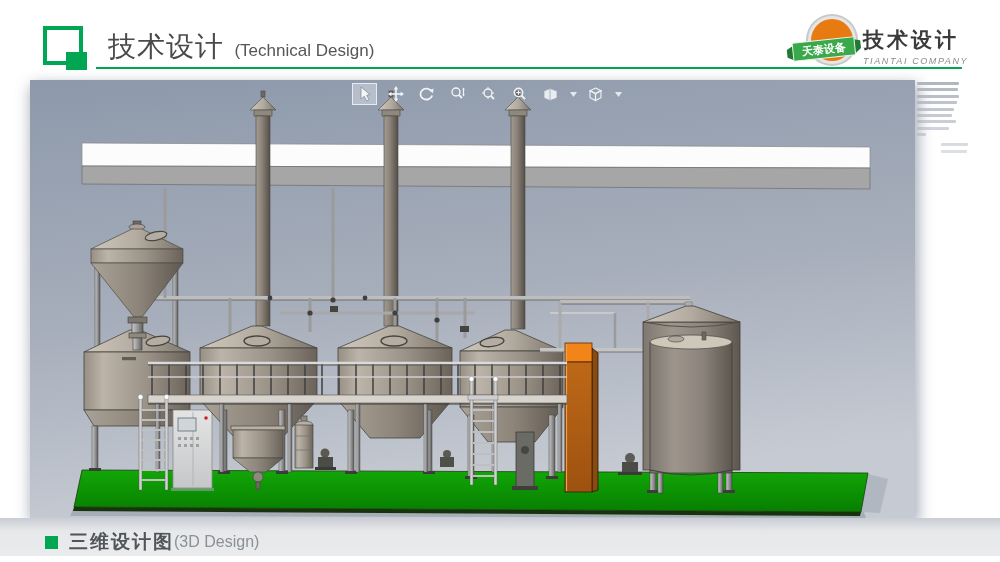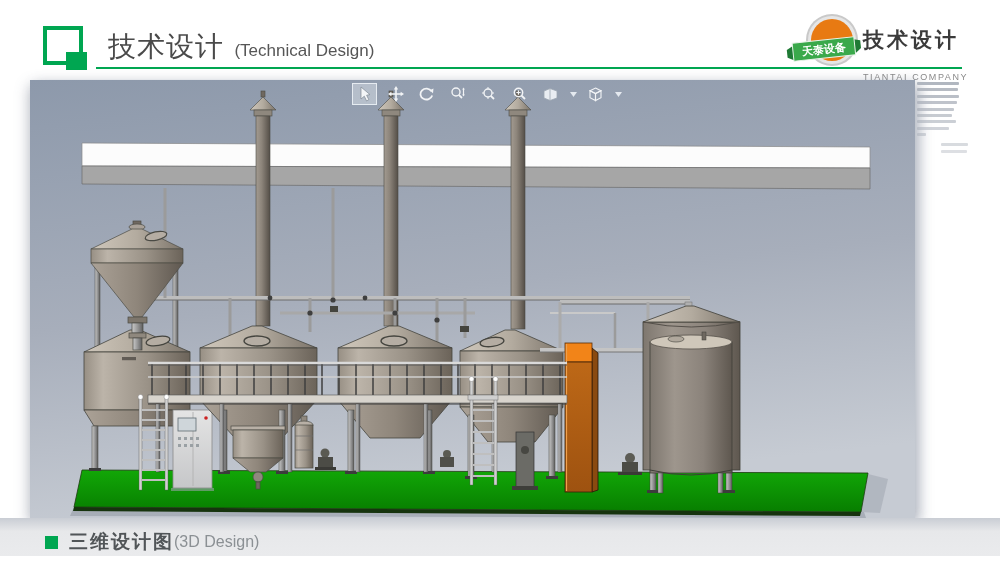--- a/index.html
+++ b/index.html
@@ -8,21 +8,21 @@
   
   .hicon{position:absolute;left:43px;top:26px;width:40px;height:39px;border:4px solid #00A651;box-sizing:border-box;}
   .hicon .fill{position:absolute;right:-8px;bottom:-9px;width:21px;height:18px;background:#00A651;}
   .htitle{position:absolute;left:108px;top:28px;white-space:nowrap;color:#4a4a4a;}
   .htitle .zh{font-size:28px;font-weight:500;letter-spacing:1px;}
   .htitle .en{font-size:17px;color:#565656;margin-left:6px;}
   .hrule{position:absolute;left:96px;top:67px;width:866px;height:2px;background:#00A651;}
   .logo{position:absolute;left:785px;top:12px;width:200px;height:54px;}
   .logo .ctext{position:absolute;left:78px;top:14px;}
   .logo .czh{font-size:21px;font-weight:bold;color:#3b3b3b;letter-spacing:3px;white-space:nowrap;}
-  .logo .cen{font-size:9px;color:#8a8a8a;letter-spacing:1.6px;margin-top:18px;white-space:nowrap;}
+  .logo .cen{font-size:9px;color:#8a8a8a;letter-spacing:1.6px;margin-top:2px;white-space:nowrap;font-style:italic;}
   
   .cad{position:absolute;left:30px;top:80px;width:885px;height:438px;margin:0;
        box-shadow:0 6px 14px rgba(90,100,120,.45),6px 4px 12px rgba(120,130,150,.28);}
   .cad svg.scene{display:block;}
   .toolbar{position:absolute;left:322px;top:2px;display:flex;align-items:center;gap:6px;height:24px;}
   .tbtn{width:25px;height:22px;display:flex;align-items:center;justify-content:center;
         background:transparent;border:1px solid transparent;padding:0;cursor:pointer;}
   .tbtn.sel{background:rgba(235,240,246,.40);border:1px solid rgba(238,243,248,.85);}
   .tbtn svg{display:block;}
   .tdrop{width:8px;height:22px;display:flex;align-items:center;justify-content:center;}

